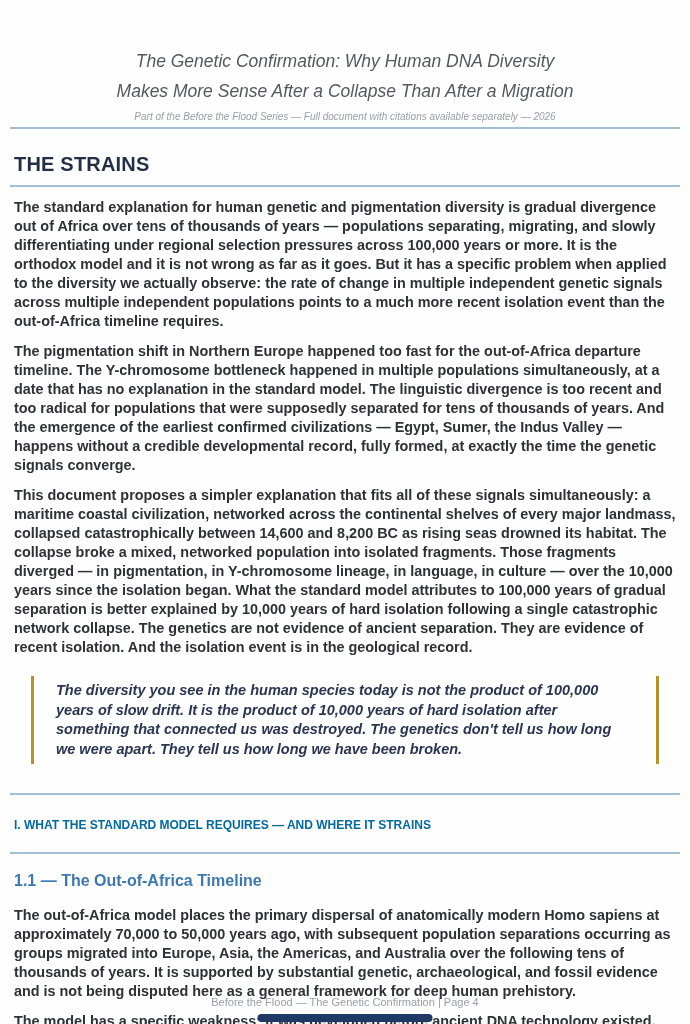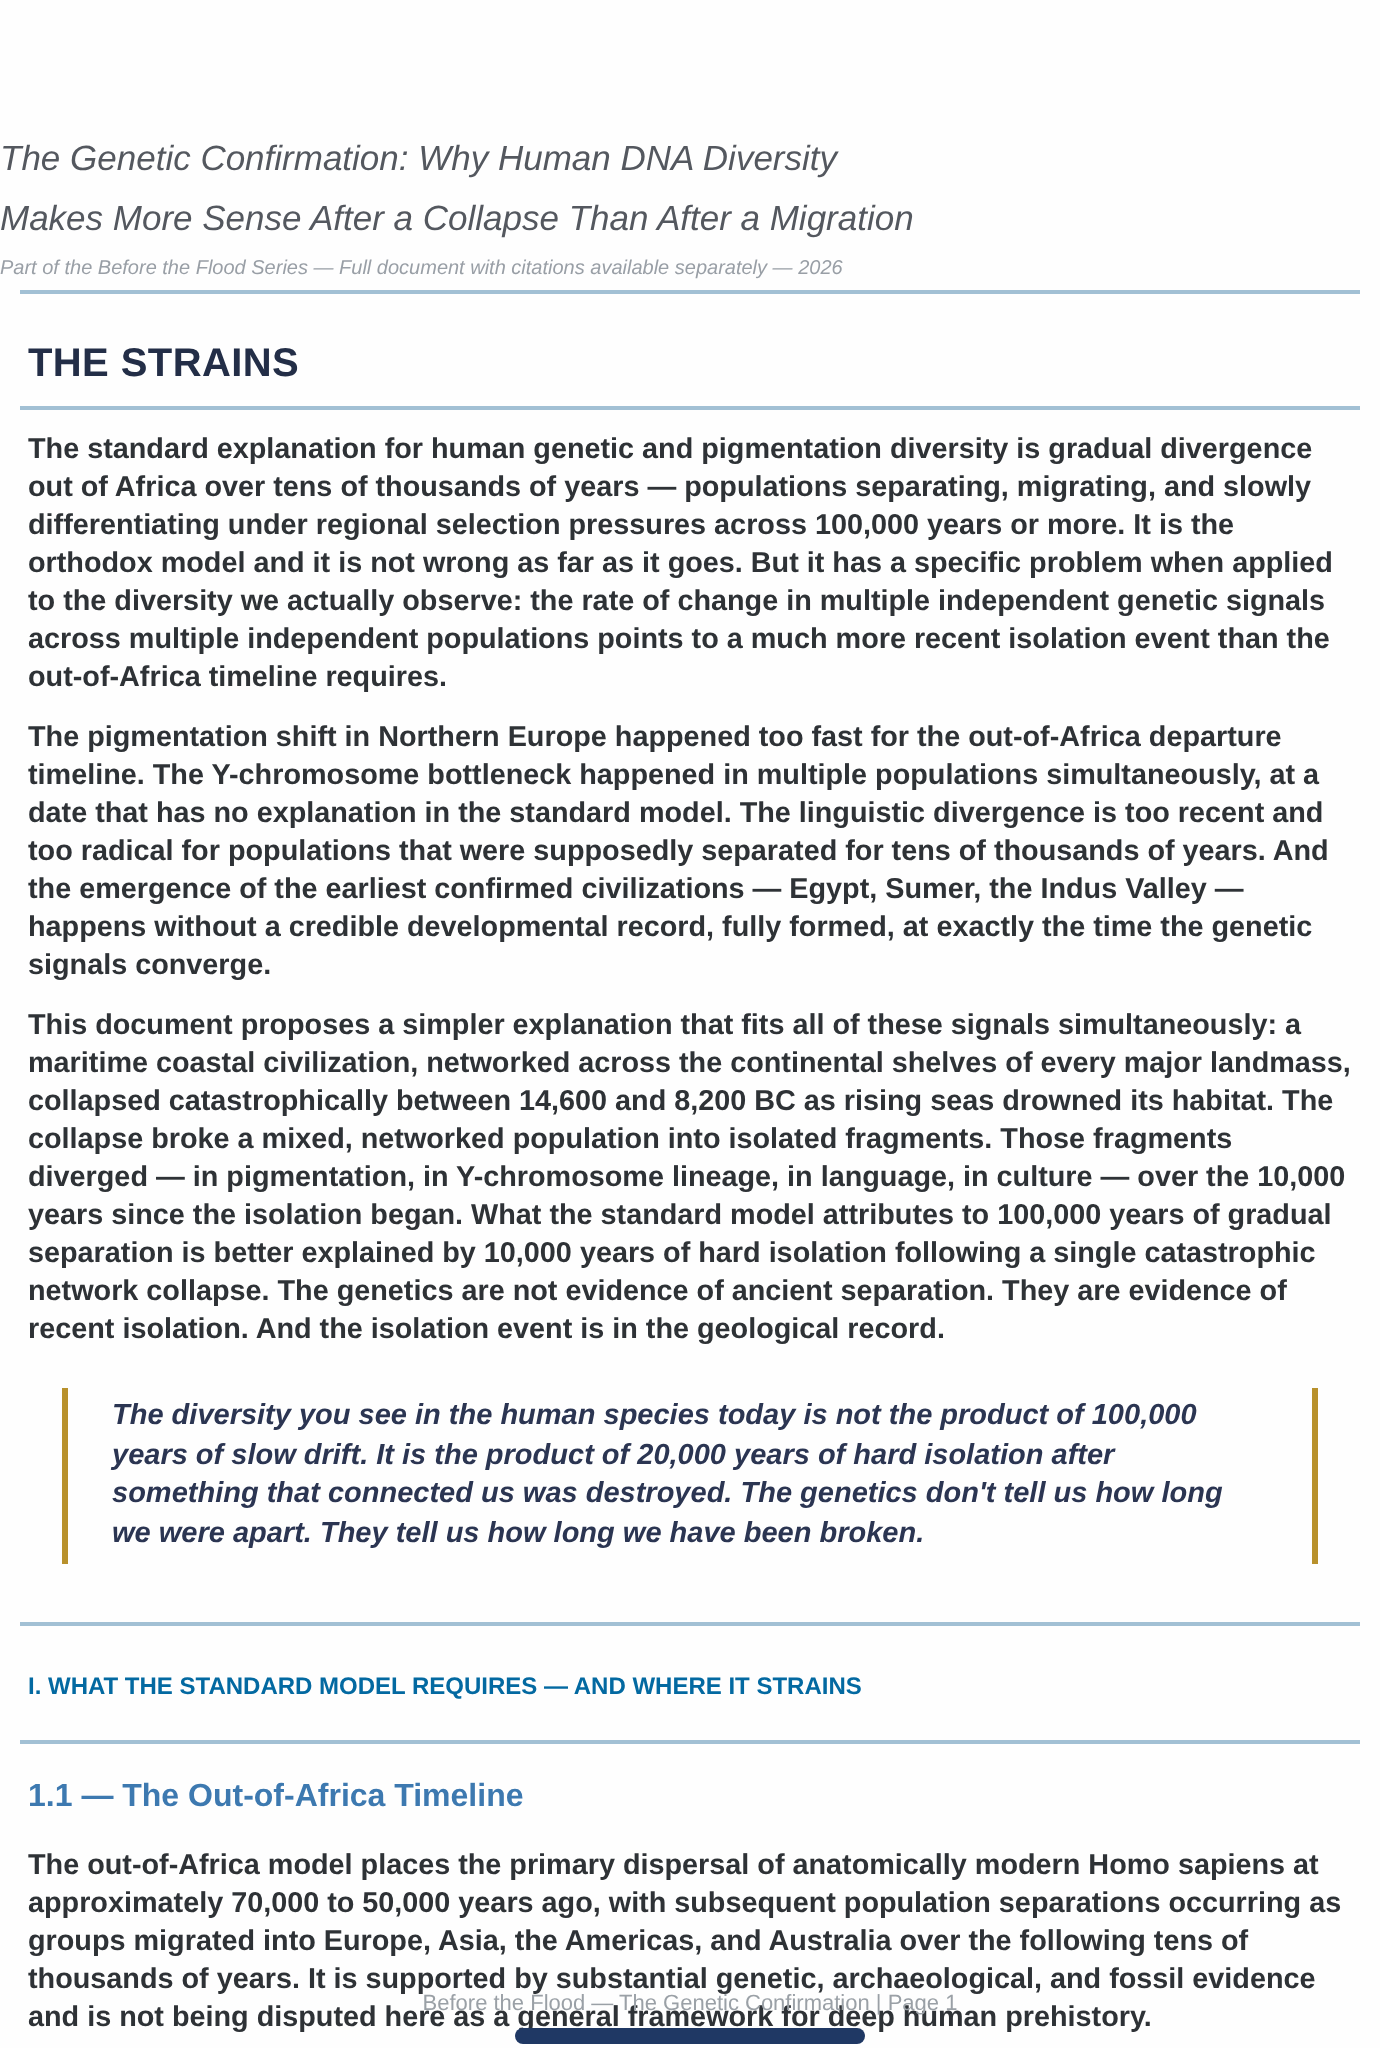--- a/index.html
+++ b/index.html
@@ -7,21 +7,21 @@
   .page {
     position: relative;
     width: 690px;
     height: 1024px;
     margin: 0 auto;
     background: #fefefe;
     overflow: hidden;
     font-family: "Liberation Sans", sans-serif;
     color: #2e3236;
   }
-  .title-block { padding-top: 64px; }
+  .title-block { padding-top: 46px; text-align: center; }
   .doc-title {
     font-size: 17.5px;
     font-style: italic;
     font-weight: 500;
     color: #54585f;
     line-height: 30px;
   }
   .doc-subtitle {
     margin-top: 3px;
     font-size: 10px;
@@ -118,31 +118,31 @@
   <h1 class="h-major">THE STRAINS</h1>
   <hr class="rule rule-after-h">
 
   <div class="body-copy">
     <p>The standard explanation for human genetic and pigmentation diversity is gradual divergence out of Africa over tens of thousands of years — populations separating, migrating, and slowly differentiating under regional selection pressures across 100,000 years or more. It is the orthodox model and it is not wrong as far as it goes. But it has a specific problem when applied to the diversity we actually observe: the rate of change in multiple independent genetic signals across multiple independent populations points to a much more recent isolation event than the out-of-Africa timeline requires.</p>
     <p>The pigmentation shift in Northern Europe happened too fast for the out-of-Africa departure timeline. The Y-chromosome bottleneck happened in multiple populations simultaneously, at a date that has no explanation in the standard model. The linguistic divergence is too recent and too radical for populations that were supposedly separated for tens of thousands of years. And the emergence of the earliest confirmed civilizations — Egypt, Sumer, the Indus Valley — happens without a credible developmental record, fully formed, at exactly the time the genetic signals converge.</p>
     <p>This document proposes a simpler explanation that fits all of these signals simultaneously: a maritime coastal civilization, networked across the continental shelves of every major landmass, collapsed catastrophically between 14,600 and 8,200 BC as rising seas drowned its habitat. The collapse broke a mixed, networked population into isolated fragments. Those fragments diverged — in pigmentation, in Y-chromosome lineage, in language, in culture — over the 10,000 years since the isolation began. What the standard model attributes to 100,000 years of gradual separation is better explained by 10,000 years of hard isolation following a single catastrophic network collapse. The genetics are not evidence of ancient separation. They are evidence of recent isolation. And the isolation event is in the geological record.</p>
   </div>
 
   <blockquote class="pull-quote">
-    <p>The diversity you see in the human species today is not the product of 100,000 years of slow drift. It is the product of 20,000 years of hard isolation after something that connected us was destroyed. The genetics don't tell us how long we were apart. They tell us how long we have been broken.</p>
+    <p>The diversity you see in the human species today is not the product of 100,000 years of slow drift. It is the product of 10,000 years of hard isolation after something that connected us was destroyed. The genetics don't tell us how long we were apart. They tell us how long we have been broken.</p>
   </blockquote>
 
   <hr class="rule rule-section-top">
   <h1 class="h-section">I. WHAT THE STANDARD MODEL REQUIRES — AND WHERE IT STRAINS</h1>
   <hr class="rule rule-section-bottom">
 
   <h2 class="h-sub">1.1 — The Out-of-Africa Timeline</h2>
 
   <div class="body-copy">
     <p>The out-of-Africa model places the primary dispersal of anatomically modern Homo sapiens at approximately 70,000 to 50,000 years ago, with subsequent population separations occurring as groups migrated into Europe, Asia, the Americas, and Australia over the following tens of thousands of years. It is supported by substantial genetic, archaeological, and fossil evidence and is not being disputed here as a general framework for deep human prehistory.</p>
     <p>The model has a specific weakness: it was developed before ancient DNA technology existed. The genetic distances that early population geneticists used to date separations were calibrated against the assumption of continuous gradual drift. Ancient DNA — which allows direct comparison of genetic material from dated skeletal remains — has repeatedly shown that the actual population movements, admixtures, and replacements were far more complex, more recent, and more dramatic than the gradual</p>
   </div>
 
-  <div class="footer">Before the Flood — The Genetic Confirmation  |  Page 1</div>
+  <div class="footer">Before the Flood — The Genetic Confirmation  |  Page 4</div>
 
   <div class="home-indicator"></div>
 
 </div>
 
 </body></html>

